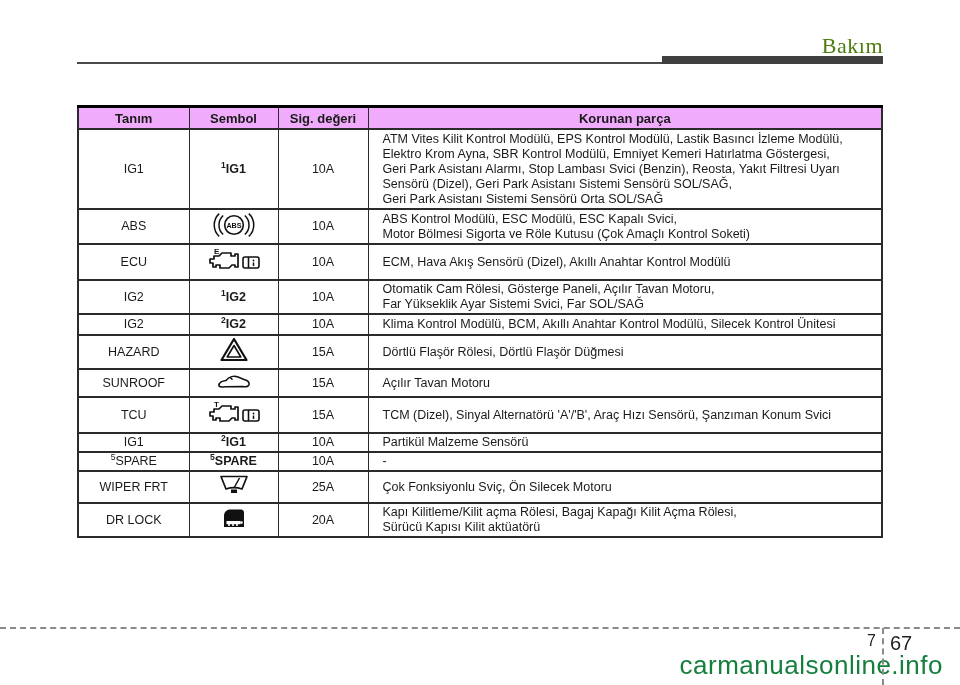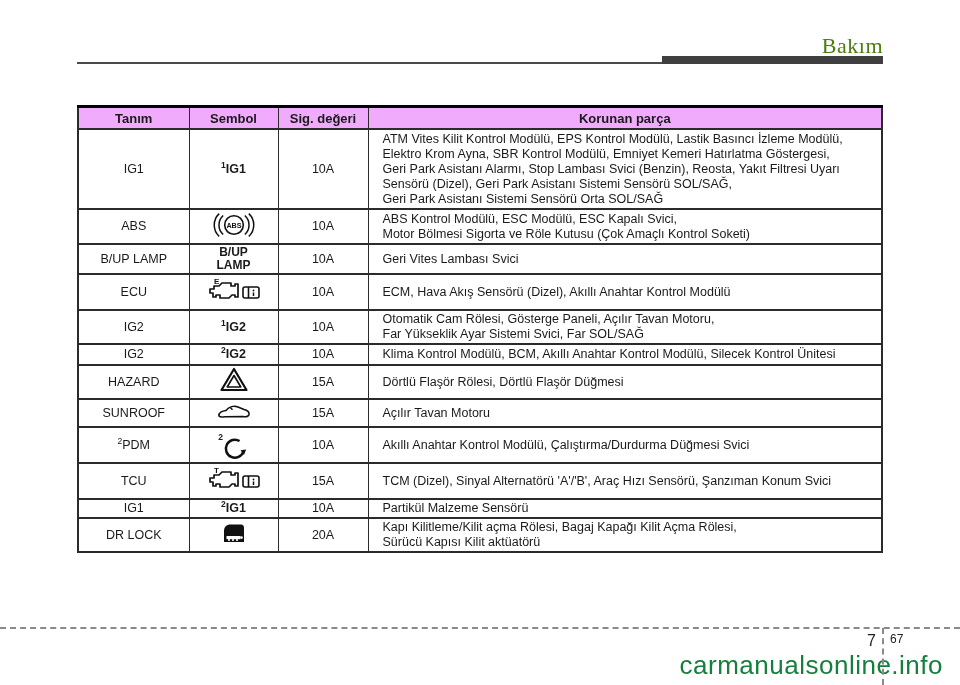--- a/index.html
+++ b/index.html
@@ -40,21 +40,21 @@
   sup.sx{font-size:8.5px;line-height:0;vertical-align:5px;font-weight:bold;}
   td.c-name sup.sx{font-weight:normal;}
   .sym-icon{display:inline-block;vertical-align:middle;}
   .sym-icon svg{display:block;}
   .sym-sup-wrap{display:inline-flex;align-items:flex-start;}
   .prot-line{white-space:nowrap;}
   
   .footer-dash-h{position:absolute;left:0;top:627px;width:960px;border-top:2px dashed #8a8a8a;}
   .footer-dash-v{position:absolute;left:882px;top:628px;height:57px;border-left:2px dashed #8a8a8a;z-index:3;}
   .chapter-num{position:absolute;top:632px;left:846px;width:30px;text-align:right;font-size:16px;color:#222;}
-  .page-num{position:absolute;top:632px;left:890px;font-size:12px;color:#222;}
+  .page-num{position:absolute;top:632px;left:890px;font-size:20px;color:#222;}
   .watermark{
     position:absolute;top:650px;right:17px;z-index:2;
     font-size:26px;color:#15803d;letter-spacing:.5px;
   }
 </style>
 </head>
 <body>
 
 <div class="page">
 
@@ -103,33 +103,20 @@
                   <path d="M37.8 1.6 A15.6 15.6 0 0 1 37.8 24.4" fill="none" stroke="#111" stroke-width="1.5"></path>
                 </svg>
               </span>
             </span></td>
           <td class="c-rating">10A</td>
           <td class="c-protected">
             <div class="prot-line">ABS Kontrol Modülü, ESC Modülü, ESC Kapalı Svici,</div>
             <div class="prot-line">Motor Bölmesi Sigorta ve Röle Kutusu (Çok Amaçlı Kontrol Soketi)</div>
           </td>
         </tr>
-        <tr style="height: 29px;">
-          <td class="c-name">B/UP LAMP</td>
-          <td class="c-symbol">
-            <div class="sym-stacked">
-              <div>B/UP</div>
-              <div>LAMP</div>
-            </div>
-          </td>
-          <td class="c-rating">10A</td>
-          <td class="c-protected">
-            <div class="prot-line">Geri Vites Lambası Svici</div>
-          </td>
-        </tr>
         <tr style="height: 35px;">
           <td class="c-name">ECU</td>
           <td class="c-symbol"><span class="sym-sup-wrap">
               <span class="sym-icon">
                 <svg width="58" height="28" viewBox="0 0 58 28">
                   <text x="9" y="8" font-size="8" font-weight="bold" font-family="Liberation Sans, sans-serif" fill="#111">E</text>
                   <path d="M5 13 h4 v-3 h5 l3 -3 h9 v3 h4 v-2 h3 v13 h-3 v-2 h-3 l-3 3 h-9 v-3 h-4 v2 h-3 v-4 h-3 z" fill="none" stroke="#111" stroke-width="1.7" stroke-linejoin="round"></path>
                   <rect x="38" y="11" width="16" height="11" rx="2" fill="none" stroke="#111" stroke-width="1.6"></rect>
                   <line x1="43.5" y1="11" x2="43.5" y2="22" stroke="#111" stroke-width="1.6"></line>
                   <circle cx="48.5" cy="14.5" r="0.9" fill="#111"></circle>
@@ -182,36 +169,20 @@
                   <path d="M3 15 C2.5 11.5 6 10 10 9.5 C13 5.5 18 4.5 22 6 L28 8.5 C31.5 9.2 33.5 11 33 13.5 C32.5 15.5 30 16 27 15.5 L9 15.8 C6 16.3 3.8 16 3 15 Z" fill="none" stroke="#111" stroke-width="1.6" stroke-linejoin="round"></path>
                   <path d="M14 6.2 L16.5 8.8" fill="none" stroke="#111" stroke-width="1.4"></path>
                 </svg>
               </span>
             </span></td>
           <td class="c-rating">15A</td>
           <td class="c-protected">
             <div class="prot-line">Açılır Tavan Motoru</div>
           </td>
         </tr>
-        <tr style="height: 31px;">
-          <td class="c-name"><sup class="sx">2</sup>PDM</td>
-          <td class="c-symbol"><span class="sym-sup-wrap">
-              <sup class="sx">2</sup>
-              <span class="sym-icon">
-                <svg width="26" height="24" viewBox="0 0 26 24">
-                  <path d="M16.6 4.0 A9 9 0 1 0 20.4 14.6" fill="none" stroke="#111" stroke-width="2.5"></path>
-                  <polygon points="23.2,12.6 17.6,13.2 20.9,17.9" fill="#111"></polygon>
-                </svg>
-              </span>
-            </span></td>
-          <td class="c-rating">10A</td>
-          <td class="c-protected">
-            <div class="prot-line">Akıllı Anahtar Kontrol Modülü, Çalıştırma/Durdurma Düğmesi Svici</div>
-          </td>
-        </tr>
         <tr style="height: 33px;">
           <td class="c-name">TCU</td>
           <td class="c-symbol"><span class="sym-sup-wrap">
               <span class="sym-icon">
                 <svg width="58" height="28" viewBox="0 0 58 28">
                   <text x="9" y="8" font-size="8" font-weight="bold" font-family="Liberation Sans, sans-serif" fill="#111">T</text>
                   <path d="M5 13 h4 v-3 h5 l3 -3 h9 v3 h4 v-2 h3 v13 h-3 v-2 h-3 l-3 3 h-9 v-3 h-4 v2 h-3 v-4 h-3 z" fill="none" stroke="#111" stroke-width="1.7" stroke-linejoin="round"></path>
                   <rect x="38" y="11" width="16" height="11" rx="2" fill="none" stroke="#111" stroke-width="1.6"></rect>
                   <line x1="43.5" y1="11" x2="43.5" y2="22" stroke="#111" stroke-width="1.6"></line>
                   <circle cx="48.5" cy="14.5" r="0.9" fill="#111"></circle>
@@ -225,20 +196,44 @@
           </td>
         </tr>
         <tr style="height: 19px;">
           <td class="c-name">IG1</td>
           <td class="c-symbol"><sup class="sx">2</sup>IG1</td>
           <td class="c-rating">10A</td>
           <td class="c-protected">
             <div class="prot-line">Partikül Malzeme Sensörü</div>
           </td>
         </tr>
+        <tr style="height: 18px;">
+          <td class="c-name"><sup class="sx">5</sup>SPARE</td>
+          <td class="c-symbol"><sup class="sx">5</sup>SPARE</td>
+          <td class="c-rating">10A</td>
+          <td class="c-protected">
+            <div class="prot-line">-</div>
+          </td>
+        </tr>
+        <tr style="height: 32px;">
+          <td class="c-name">WIPER FRT</td>
+          <td class="c-symbol"><span class="sym-sup-wrap">
+              <span class="sym-icon">
+                <svg width="32" height="24" viewBox="0 0 32 24">
+                  <path d="M3 3.5 H29 L24 16 C19 14.2 13 14.2 8 16 Z" fill="none" stroke="#111" stroke-width="1.7" stroke-linejoin="round"></path>
+                  <line x1="16" y1="15" x2="21.5" y2="5" stroke="#111" stroke-width="1.5"></line>
+                  <rect x="13" y="16.5" width="6" height="3.5" fill="#111"></rect>
+                </svg>
+              </span>
+            </span></td>
+          <td class="c-rating">25A</td>
+          <td class="c-protected">
+            <div class="prot-line">Çok Fonksiyonlu Sviç, Ön Silecek Motoru</div>
+          </td>
+        </tr>
         <tr style="height: 24px;">
           <td class="c-name">DR LOCK</td>
           <td class="c-symbol"><span class="sym-sup-wrap">
               <span class="sym-icon">
                 <svg width="28" height="24" viewBox="0 0 28 24">
                   <path d="M4 21 V10 C4 6 6.5 3.5 10.5 3.5 H21 C23 3.5 24 4.8 24 6.8 V21 Z" fill="#111"></path>
                   <rect x="6.5" y="15" width="14" height="3.2" fill="#fff"></rect>
                   <rect x="8" y="18.2" width="2" height="1.6" fill="#fff"></rect>
                   <rect x="12" y="18.2" width="2" height="1.6" fill="#fff"></rect>
                   <rect x="16" y="18.2" width="2" height="1.6" fill="#fff"></rect>

